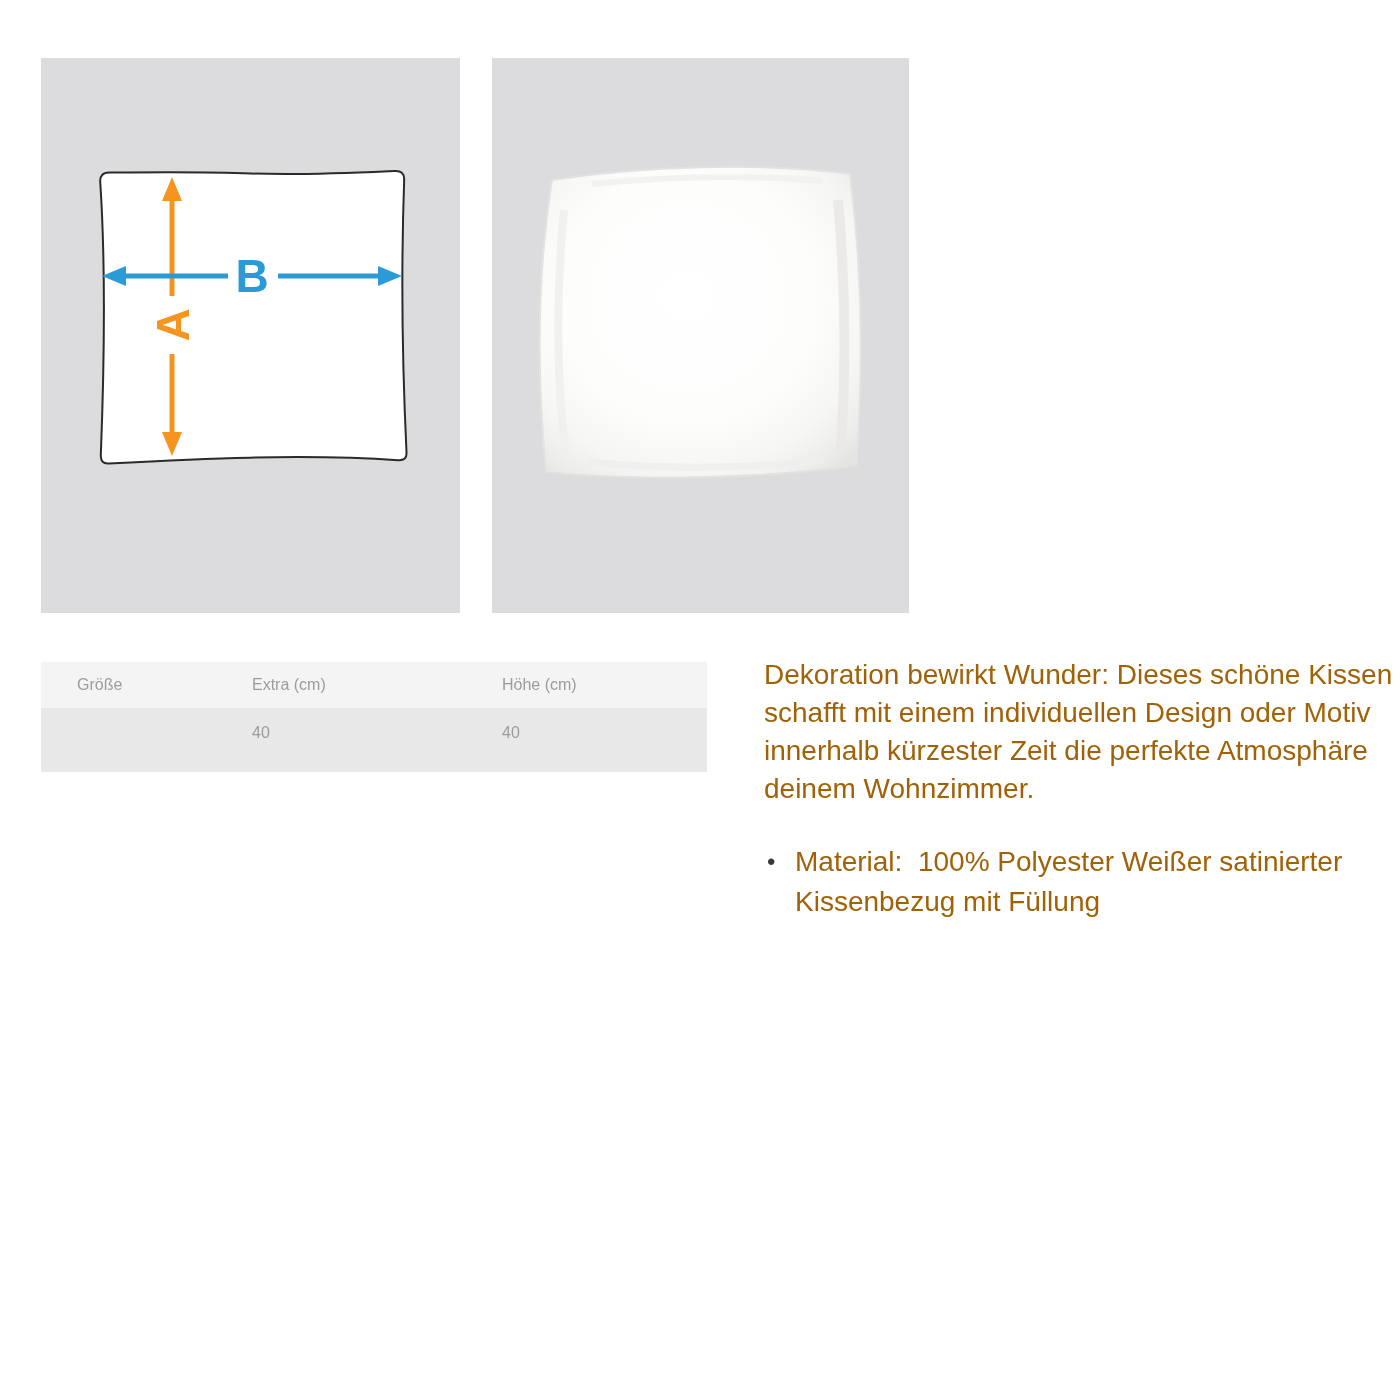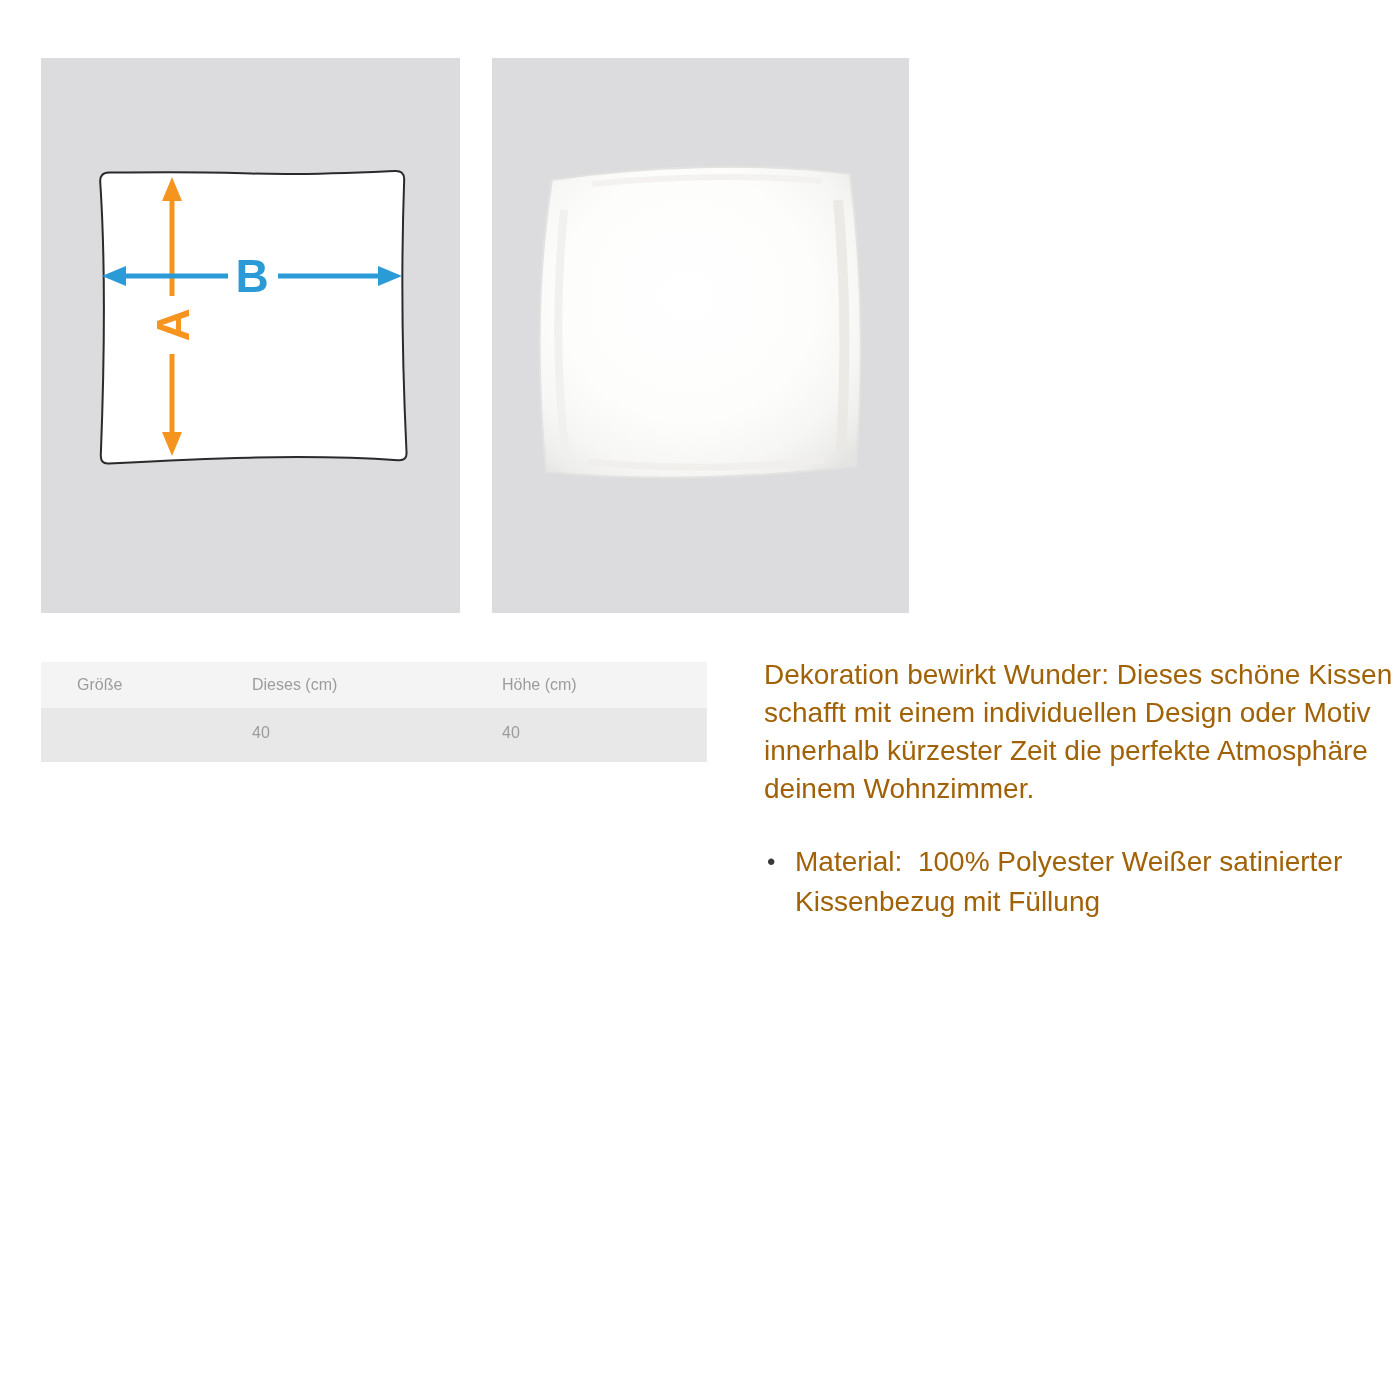--- a/index.html
+++ b/index.html
@@ -35,21 +35,21 @@
     background: #f4f4f4;
     font-weight: 400;
     height: 46px;
     text-align: left;
     padding: 0 0 0 36px;
   }
   .size-table td {
     background: #e8e8e8;
     height: 49px;
     text-align: left;
-    padding: 0 0 5px 36px;
+    padding: 0 0 15px 36px;
   }
 
   .description {
     position: absolute;
     left: 727px;
     top: 656px;
     width: 662px;
     color: #a16207;
     font-size: 28px;
     line-height: 38px;
@@ -138,21 +138,21 @@
 
   <table class="size-table">
     <colgroup>
       <col style="width:175px">
       <col style="width:250px">
       <col style="width:241px">
     </colgroup>
     <thead>
       <tr>
         <th>Größe</th>
-        <th>Dieses (cm)</th>
+        <th>Extra (cm)</th>
         <th>Höhe (cm)</th>
       </tr>
     </thead>
     <tbody>
       <tr>
         <td></td>
         <td>40</td>
         <td>40</td>
       </tr>
     </tbody>

